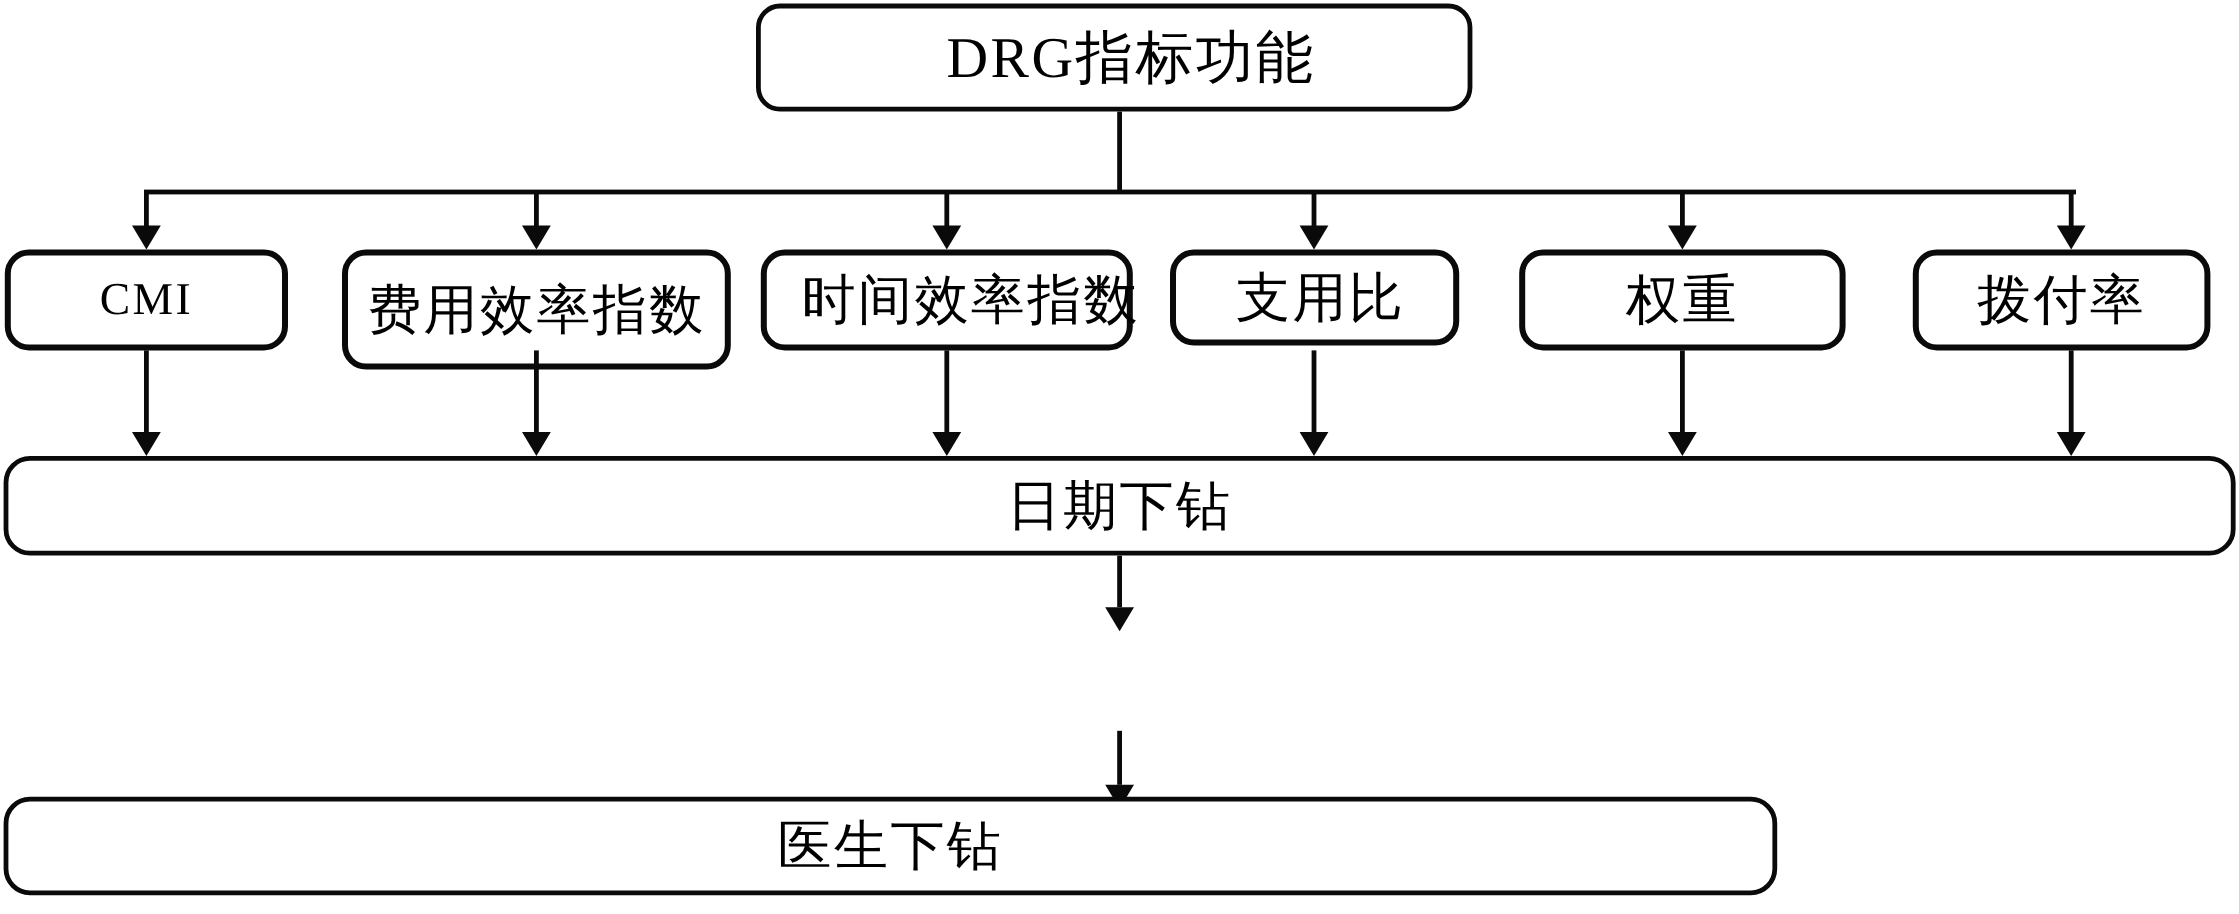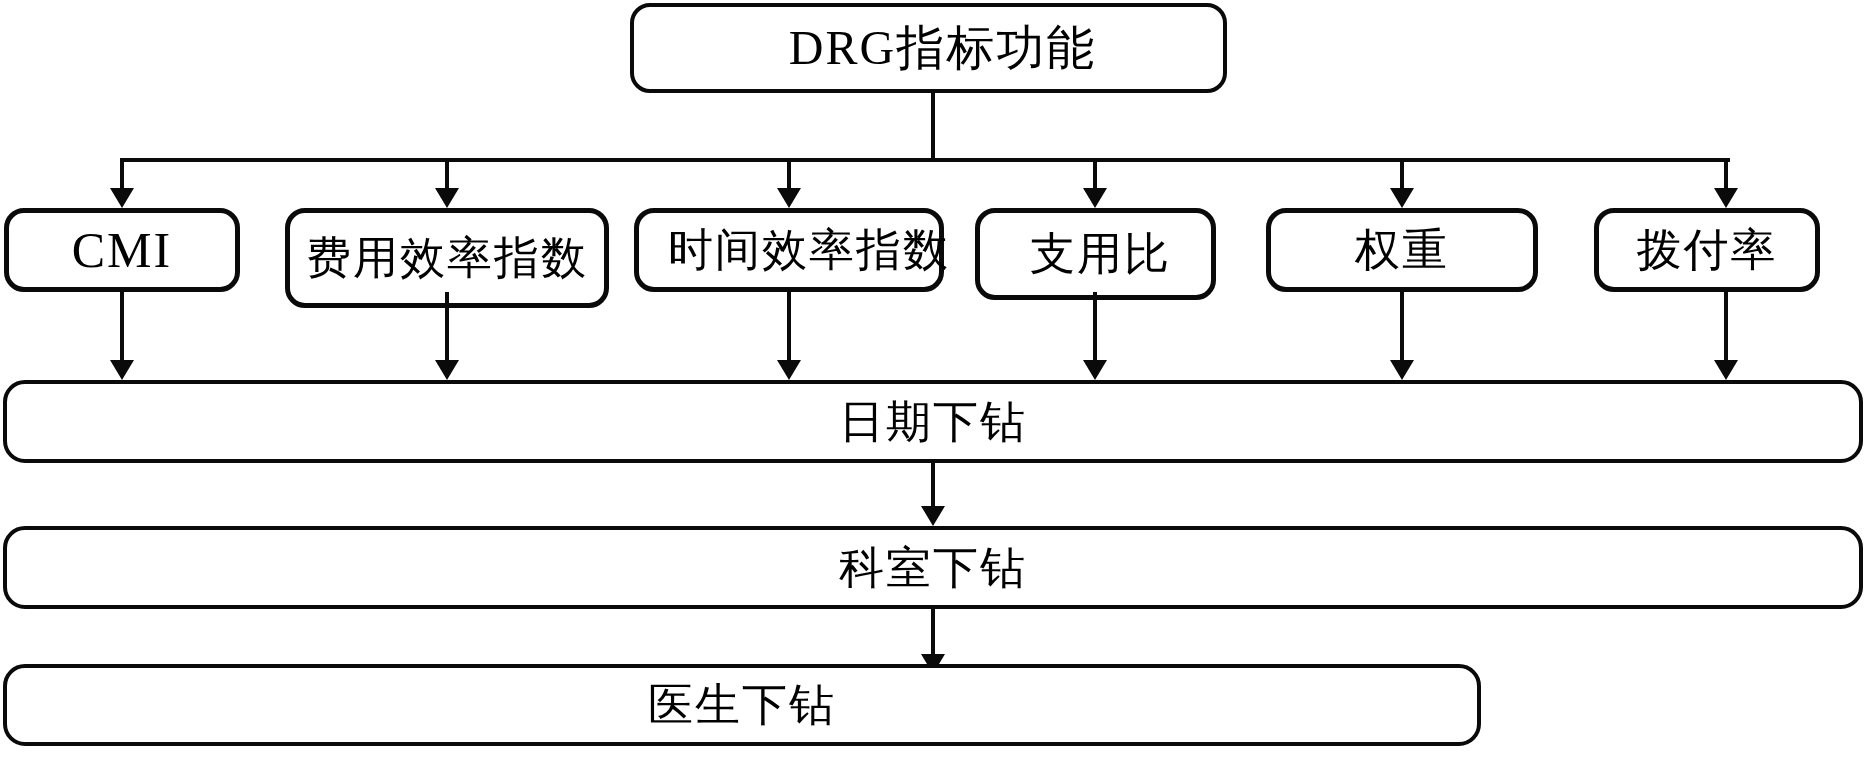--- a/index.html
+++ b/index.html
@@ -57,36 +57,36 @@
 
   <div class="vline" style="left:1093px;top:160px;height:30px;"></div>
   <div class="ahead" style="left:1083px;top:188px;"></div>
 
   <div class="vline" style="left:1400px;top:160px;height:30px;"></div>
   <div class="ahead" style="left:1390px;top:188px;"></div>
 
   <div class="vline" style="left:1724px;top:160px;height:30px;"></div>
   <div class="ahead" style="left:1714px;top:188px;"></div>
 
-  <div class="node" style="left:4px;top:208px;width:236px;height:84px;font-size:50px;">
+  <div class="node" style="left:4px;top:208px;width:236px;height:84px;font-size:38px;">
     <span>CMI</span>
   </div>
   <div class="node" style="left:285px;top:208px;width:324px;height:100px;">
     <span>费用效率指数</span>
   </div>
   <div class="node" style="left:634px;top:208px;width:310px;height:84px;padding-left:40px;">
     <span>时间效率指数</span>
   </div>
-  <div class="node" style="left:975px;top:208px;width:241px;height:92px;padding-left:10px;">
+  <div class="node" style="left:975px;top:208px;width:241px;height:80px;padding-left:10px;">
     <span>支用比</span>
   </div>
   <div class="node" style="left:1266px;top:208px;width:272px;height:84px;">
     <span>权重</span>
   </div>
-  <div class="node" style="left:1594px;top:208px;width:226px;height:84px;">
+  <div class="node" style="left:1594px;top:208px;width:248px;height:84px;">
     <span>拨付率</span>
   </div>
 
   <div class="vline" style="left:120px;top:292px;height:68px;"></div>
   <div class="ahead" style="left:110px;top:360px;"></div>
 
   <div class="vline" style="left:445px;top:292px;height:68px;"></div>
   <div class="ahead" style="left:435px;top:360px;"></div>
 
   <div class="vline" style="left:787px;top:292px;height:68px;"></div>
@@ -101,23 +101,20 @@
   <div class="vline" style="left:1724px;top:292px;height:68px;"></div>
   <div class="ahead" style="left:1714px;top:360px;"></div>
 
   <div class="node bar" style="left:3px;top:380px;width:1860px;height:83px;">
     <span>日期下钻</span>
   </div>
 
   <div class="vline" style="left:931px;top:463px;height:43px;"></div>
   <div class="ahead" style="left:921px;top:506px;"></div>
 
-  <div class="node bar" style="left:3px;top:526px;width:1860px;height:83px;">
-    <span>科室下钻</span>
-  </div>
 
   <div class="vline" style="left:931px;top:609px;height:45px;"></div>
   <div class="ahead" style="left:921px;top:654px;"></div>
 
   <div class="node bar" style="left:3px;top:664px;width:1478px;height:82px;">
     <span>医生下钻</span>
   </div>
 
 </div>
 

